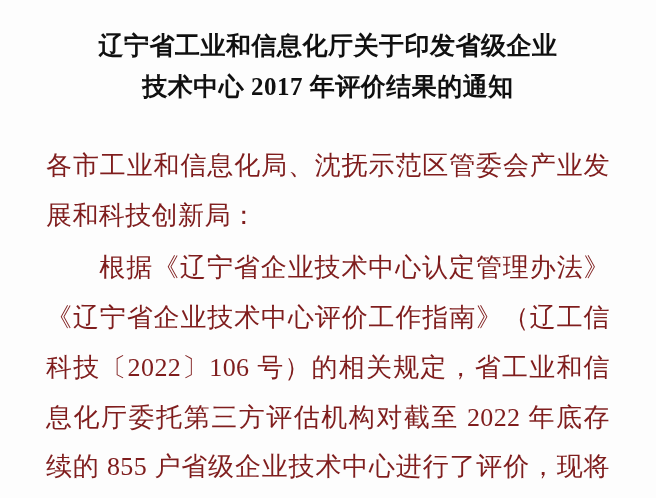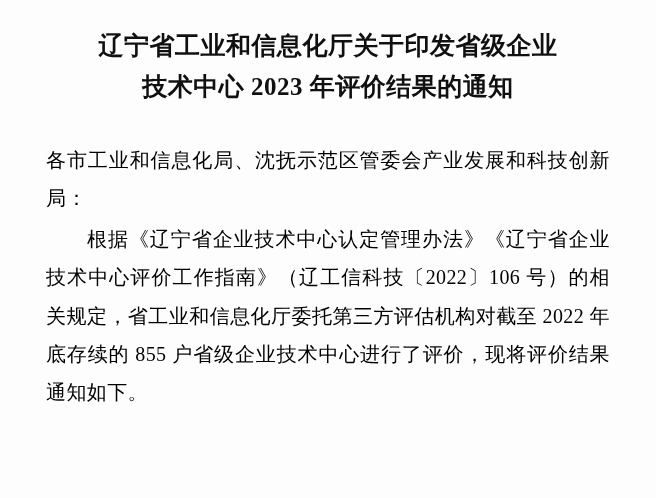--- a/index.html
+++ b/index.html
@@ -35,40 +35,40 @@
     display: block;
     white-space: nowrap;
   }
   .title-line.second {
     letter-spacing: 0.5px;
   }
   .body-block {
     margin-top: 34px;
   }
   .para {
-    font-size: 20px;
+    font-size: 26px;
     line-height: 1.92;
     letter-spacing: 0.4px;
-    color: #000000;
+    color: #7f1d1d;
     text-align: justify;
     text-justify: inter-ideograph;
     margin: 0 0 2px 0;
   }
   .para.indent {
     text-indent: 2.05em;
   }
 </style>
 </head>
 <body>
 
 <div class="page">
 
   <h1 class="doc-title">
     <span class="title-line first">辽宁省工业和信息化厅关于印发省级企业</span>
-    <span class="title-line second">技术中心 2023 年评价结果的通知</span>
+    <span class="title-line second">技术中心 2017 年评价结果的通知</span>
   </h1>
 
   <div class="body-block">
     <p class="para">各市工业和信息化局、沈抚示范区管委会产业发展和科技创新局：</p>
     <p class="para indent">根据《辽宁省企业技术中心认定管理办法》《辽宁省企业技术中心评价工作指南》（辽工信科技〔2022〕106 号）的相关规定，省工业和信息化厅委托第三方评估机构对截至 2022 年底存续的 855 户省级企业技术中心进行了评价，现将评价结果通知如下。</p>
   </div>
 
 </div>
 
 </body></html>

